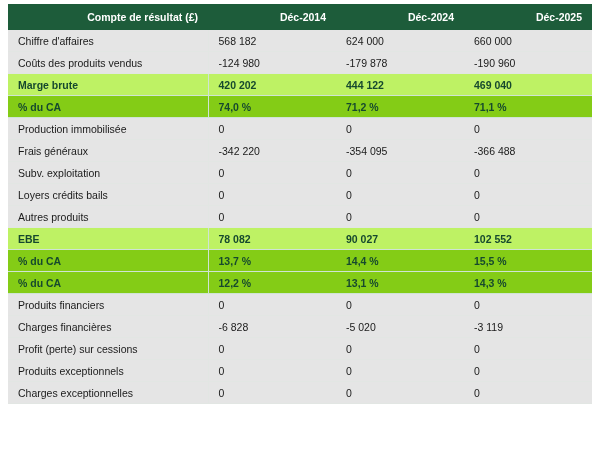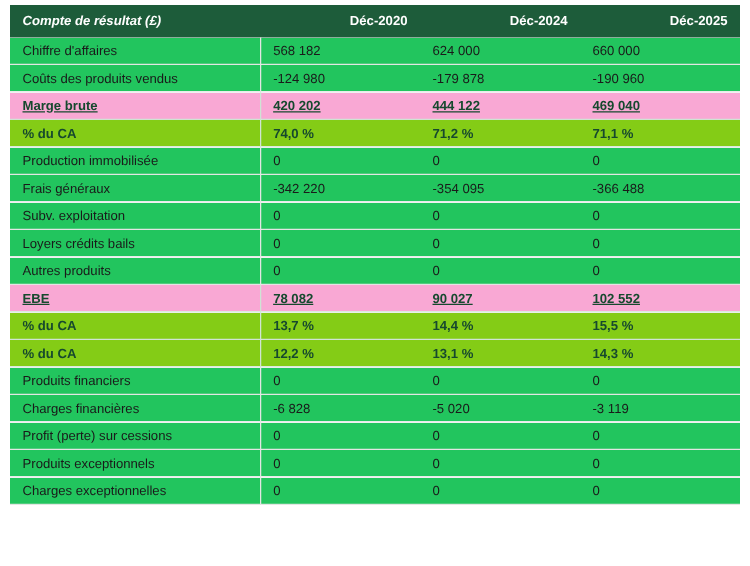--- a/index.html
+++ b/index.html
@@ -31,50 +31,48 @@
   thead th {
     background: #1d5c3a;
     color: #ffffff;
     font-weight: bold;
     font-size: 10.5px;
     padding: 7px 10px;
     border: none;
     vertical-align: middle;
   }
   thead th.label-head {
-    text-align: left;
-    font-style: italic;
+    text-align: right;
   }
   thead th.val-head {
     text-align: right;
   }
   tbody td {
     padding: 4.5px 10px;
     border-bottom: 1px solid #e2e6e3;
     vertical-align: middle;
     white-space: nowrap;
     overflow: hidden;
     text-overflow: ellipsis;
   }
   tbody td.label {
     text-align: left;
   }
   tbody td.val {
     text-align: left;
   }
   tr.plain td {
-    background: #22c55e;
+    background: #e5e5e5;
     color: #1a1a1a;
     font-weight: normal;
   }
   tr.high td {
-    background: #f9a8d4;
+    background: #bef264;
     color: #16492e;
     font-weight: bold;
-    text-decoration: underline;
   }
   tr.pct td {
     background: #84cc16;
     color: #16492e;
     font-weight: bold;
   }
   tbody tr td:first-child {
     border-right: 1px solid #e2e6e3;
   }
   tbody tr.high td:first-child,
@@ -93,21 +91,21 @@
   <table class="pnl">
     <colgroup>
       <col class="c-label">
       <col class="c-val">
       <col class="c-val">
       <col class="c-val">
     </colgroup>
     <thead>
       <tr>
         <th class="label-head">Compte de résultat (£)</th>
-        <th class="val-head">Déc-2020</th>
+        <th class="val-head">Déc-2014</th>
         <th class="val-head">Déc-2024</th>
         <th class="val-head">Déc-2025</th>
       </tr>
     </thead>
     <tbody id="pnl-body">
         <tr class="plain">
           <td class="label">Chiffre d'affaires</td>
           <td class="val">568 182</td>
           <td class="val">624 000</td>
           <td class="val">660 000</td>

